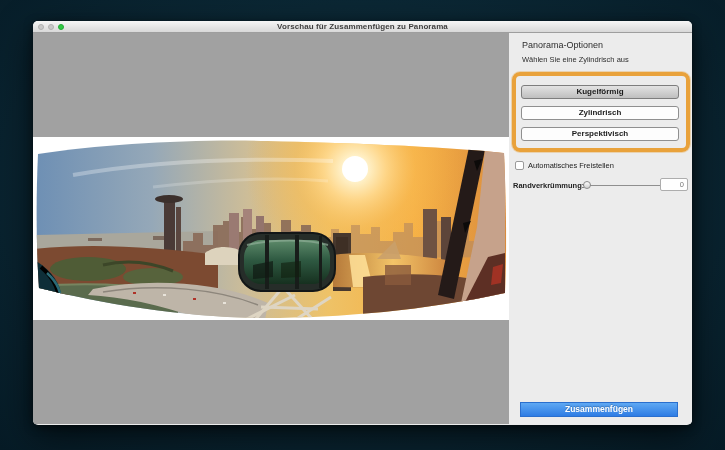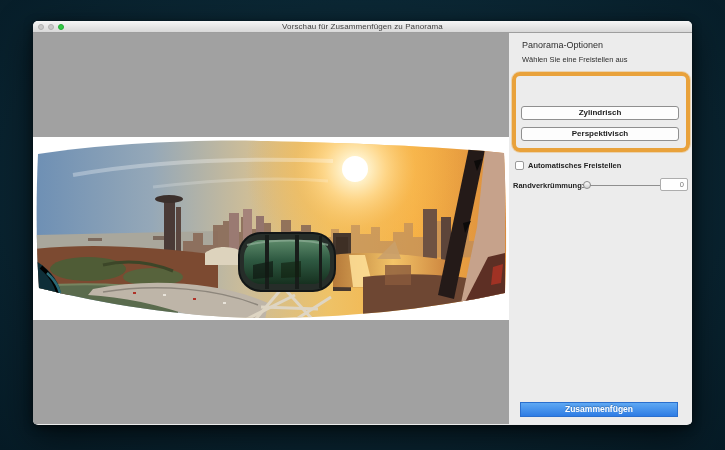--- a/index.html
+++ b/index.html
@@ -15,21 +15,21 @@
     box-shadow: 0 12px 34px rgba(0,0,0,0.6), 0 2px 8px rgba(0,0,0,0.5);
     background:#ececec;
   }
   .titlebar {
     position:relative; height:12px;
     background: linear-gradient(#f6f6f6, #d8d8d8);
     border-bottom:1px solid #9e9e9e;
   }
   .titlebar .title {
     position:absolute; left:0; right:0; top:1px; text-align:center;
-    font-size:8px; line-height:10px; color:#3e3e3e; letter-spacing:0.1px;
+    font-size:8px; line-height:10px; color:#3e3e3e; letter-spacing:0.1px;font-weight:bold;
   }
   .lights { position:absolute; left:5px; top:3px; display:flex; gap:4px; }
   .light { width:6px; height:6px; border-radius:50%; }
   .light.dim { background:#c9c9c9; border:0.5px solid #b2b2b2; }
   .light.green { background:#30ca43; border:0.5px solid #24a836; }
   .content { display:flex; height:391px; }
   .preview-area { width:476px; height:391px; background:#a1a1a1; position:relative; }
   .white-band { position:absolute; left:0; top:104px; width:476px; height:183px; background:#ffffff; }
   .white-band svg { display:block; }
   .side-panel { width:183px; height:391px; background:#ececec; position:relative; }
@@ -48,21 +48,21 @@
     text-align:center; line-height:12px;
     background:#fdfdfd;
   }
   .proj-btn.selected { background: linear-gradient(#e3e3e3, #bfbfbf); border-color:#7e7e7e; }
   .btn-1 { top:52px; } .btn-2 { top:73px; } .btn-3 { top:94px; }
   .check-row { position:absolute; left:6px; top:128px; display:flex; align-items:center; gap:4px; }
   .checkbox {
     width:9px; height:9px; background:#ffffff;
     border:1px solid #9a9a9a; border-radius:2px;
   }
-  .check-label { font-size:7.5px; font-weight:bold; color:#222;text-align:center; }
+  .check-label { font-size:7.5px; font-weight:normal; color:#222;text-align:center; }
   .warp-row { position:absolute; left:4px; top:145px; width:175px; height:14px; }
   .warp-label { position:absolute; left:0; top:3px; font-size:7.5px; font-weight:bold; color:#222; }
   .slider { position:absolute; left:70px; top:0; width:77px; height:14px; }
   .slider-track { position:absolute; left:0; right:0; top:7px; height:1px; background:#8f8f8f; }
   .slider-thumb {
     position:absolute; left:0; top:3px; width:8px; height:8px; border-radius:50%;
     background: linear-gradient(#fdfdfd,#cfcfcf); border:1px solid #8a8a8a;
   }
   .warp-value {
     position:absolute; right:0; top:0; width:28px; height:13px;
@@ -217,24 +217,25 @@
             <path d="M8,130 C22,142 28,155 25,170" stroke="#000000" stroke-width="4" fill="none"></path>
             <path d="M14,136 C25,146 29,156 27,167" stroke="#2a6a76" stroke-width="2.5" fill="none"></path>
             <path d="M0,160 C8,164 14,172 14,183 L0,183 Z" fill="#071c22"></path>
           </g>
         </svg>
       </div>
     </div>
 
     <div class="side-panel">
       <div class="panel-title">Panorama-Optionen</div>
-      <div class="panel-subtitle">Wählen Sie eine Freistellen aus</div>
+      <div class="panel-subtitle">Wählen Sie eine Zylindrisch aus</div>
 
       <div class="highlight-box"></div>
 
+      <div class="proj-btn btn-1 selected">Kugelförmig</div>
       <div class="proj-btn btn-3">Perspektivisch</div>
       <div class="proj-btn btn-2">Zylindrisch</div>
 
       <div class="check-row">
         <span class="checkbox"></span>
         <span class="check-label">Automatisches Freistellen</span>
       </div>
 
       <div class="warp-row">
         <span class="warp-label">Randverkrümmung:</span>

